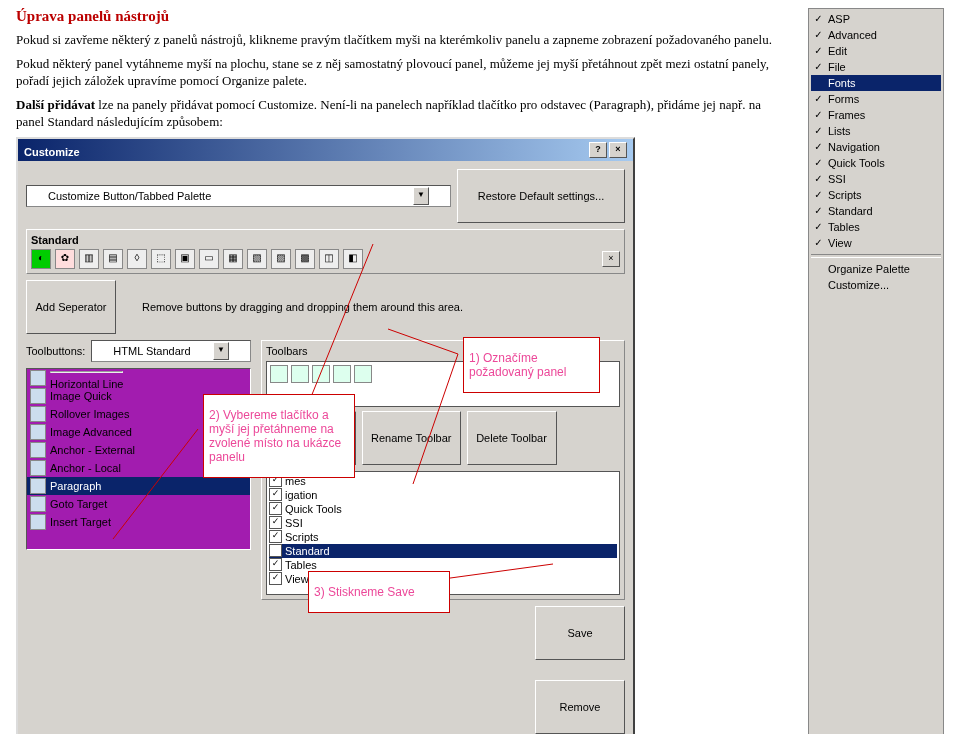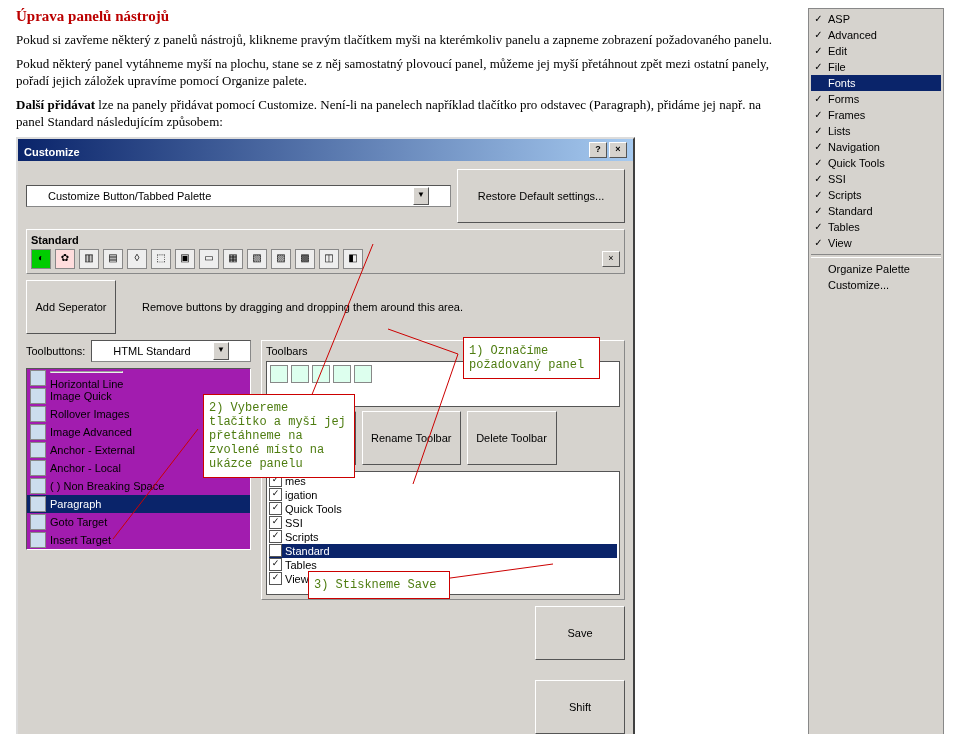--- a/index.html
+++ b/index.html
@@ -118,22 +118,22 @@
   .clrow { display:flex; align-items:center; gap:3px; height:14px; font-size:11px;}
   .clrow.sel { background:#0a246a; color:#fff; }
   .clchk { width:11px; height:11px; border:1px solid #555; background:#fff; font-size:9px; text-align:center; line-height:9px;}
 
   .btncol { display:flex; flex-direction:column; gap:20px; align-items:flex-end; margin-top:6px;}
 
   .footnote { background:#404040; color:#fff; padding:5px 8px; font-size:10px; line-height:1.3; margin-top:8px; }
 
   
   .callout {
-    position:absolute; background:#fff; border:1px solid #c00; color:#4d7c0f;
-    font-family:Liberation Mono, monospace; font-size:12px; padding:6px 5px;
+    position:absolute; background:#fff; border:1px solid #c00; color:#ec4899;
+    font-family:Liberation Sans, sans-serif; font-size:12px; padding:13px 5px;
     z-index:20;
   }
   svg.overlay { position:absolute; top:0; left:0; pointer-events:none; z-index:15;}
 
   .footer {
     border-top:1px solid #000;
     display:flex; justify-content:space-between;
     font-size:12px;
     margin-top:30px; padding:4px 16px;
     position:absolute; bottom:6px; left:9px; right:0;
@@ -224,24 +224,20 @@
                     <span>Image Advanced</span>
                   </div>
                   <div class="li">
                     <span class="licon"></span>
                     <span>Anchor - External</span>
                   </div>
                   <div class="li">
                     <span class="licon"></span>
                     <span>Anchor - Local</span>
                   </div>
-                  <div class="li">
-                    <span class="licon"></span>
-                    <span>( ) Non Breaking Space</span>
-                  </div>
                   <div class="li sel">
                     <span class="licon"></span>
                     <span>Paragraph</span>
                   </div>
                   <div class="li">
                     <span class="licon"></span>
                     <span>Goto Target</span>
                   </div>
                   <div class="li">
                     <span class="licon"></span>
@@ -294,21 +290,21 @@
                       <span>Tables</span>
                     </div>
                     <div class="clrow">
                       <span class="clchk">✓</span>
                       <span>View</span>
                     </div>
                   </div>
               </div>
               <div class="btncol">
                 <div class="btn">Save</div>
-                <div class="btn">Shift</div>
+                <div class="btn">Remove</div>
               </div>
             </div>
           </div>
         </div>
         <div class="footnote">To add icons, drag from the list on the left onto the docked bar above. To remove buttons "Right click" and choose "Remove". To alter button arrangements click on a button on a docked bar and move it around. You can add multiple buttons at once using selection (Shift, Ctrl + drag).</div>
 
         <div class="callout" style="top:198px; left:445px; width:125px;">1) Označíme požadovaný panel</div>
         <div class="callout" style="top:255px; left:185px; width:140px;">2) Vybereme tlačítko a myší jej přetáhneme na zvolené místo na ukázce panelu</div>
         <div class="callout" style="top:432px; left:290px; width:130px;">3) Stiskneme Save</div>
 

